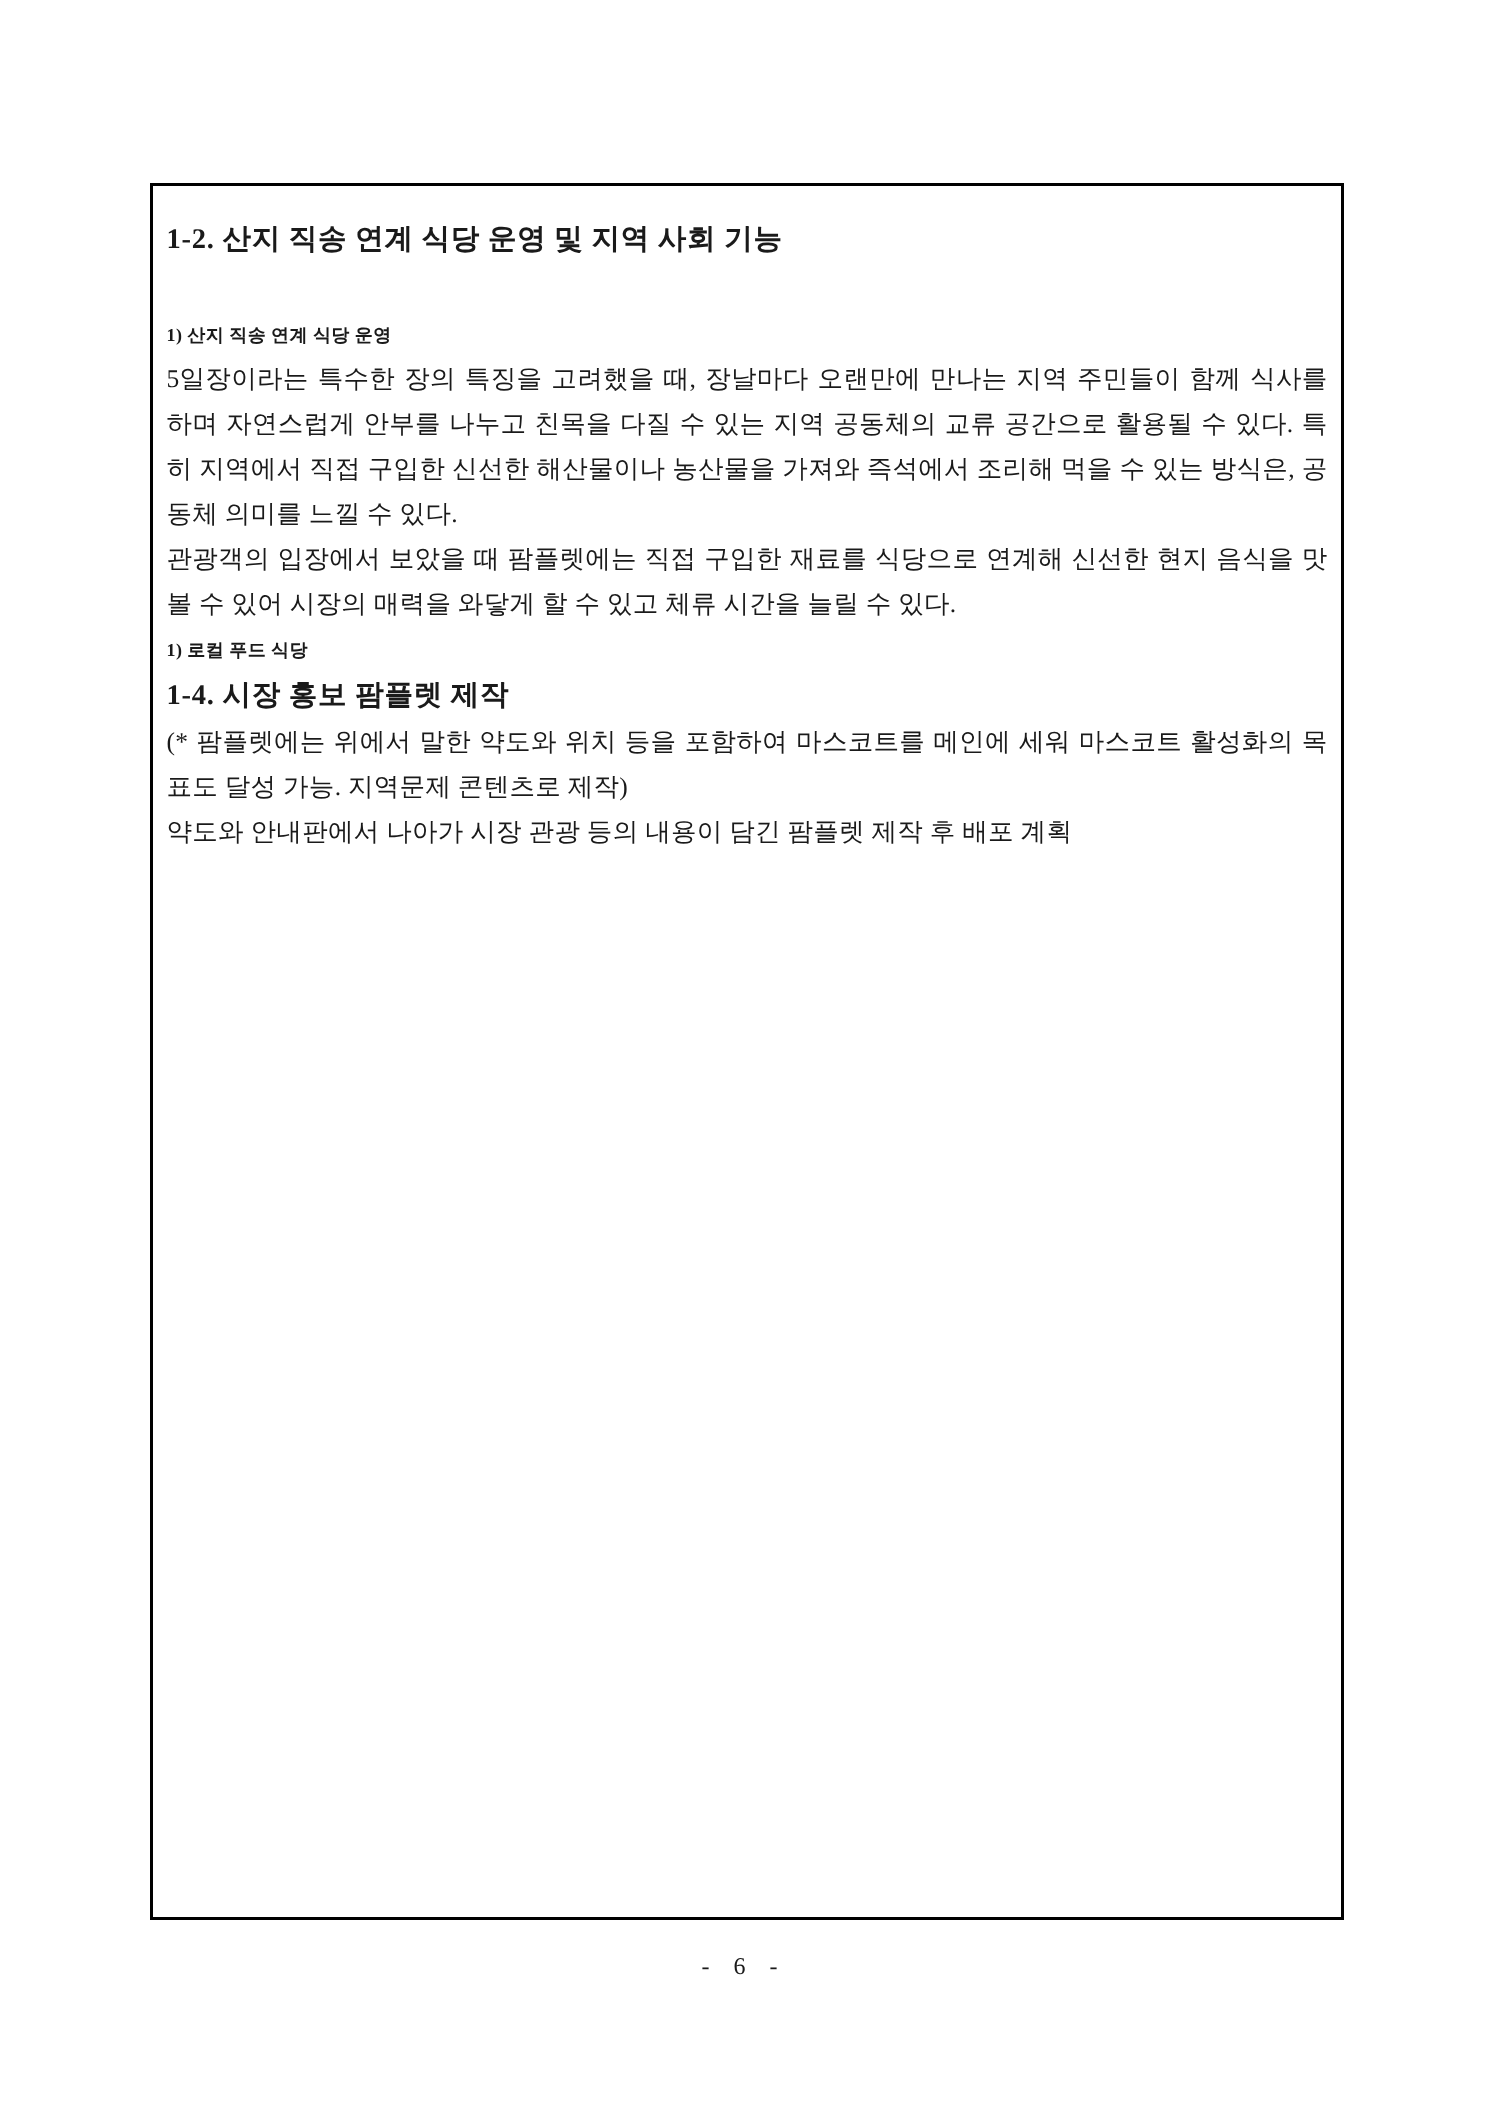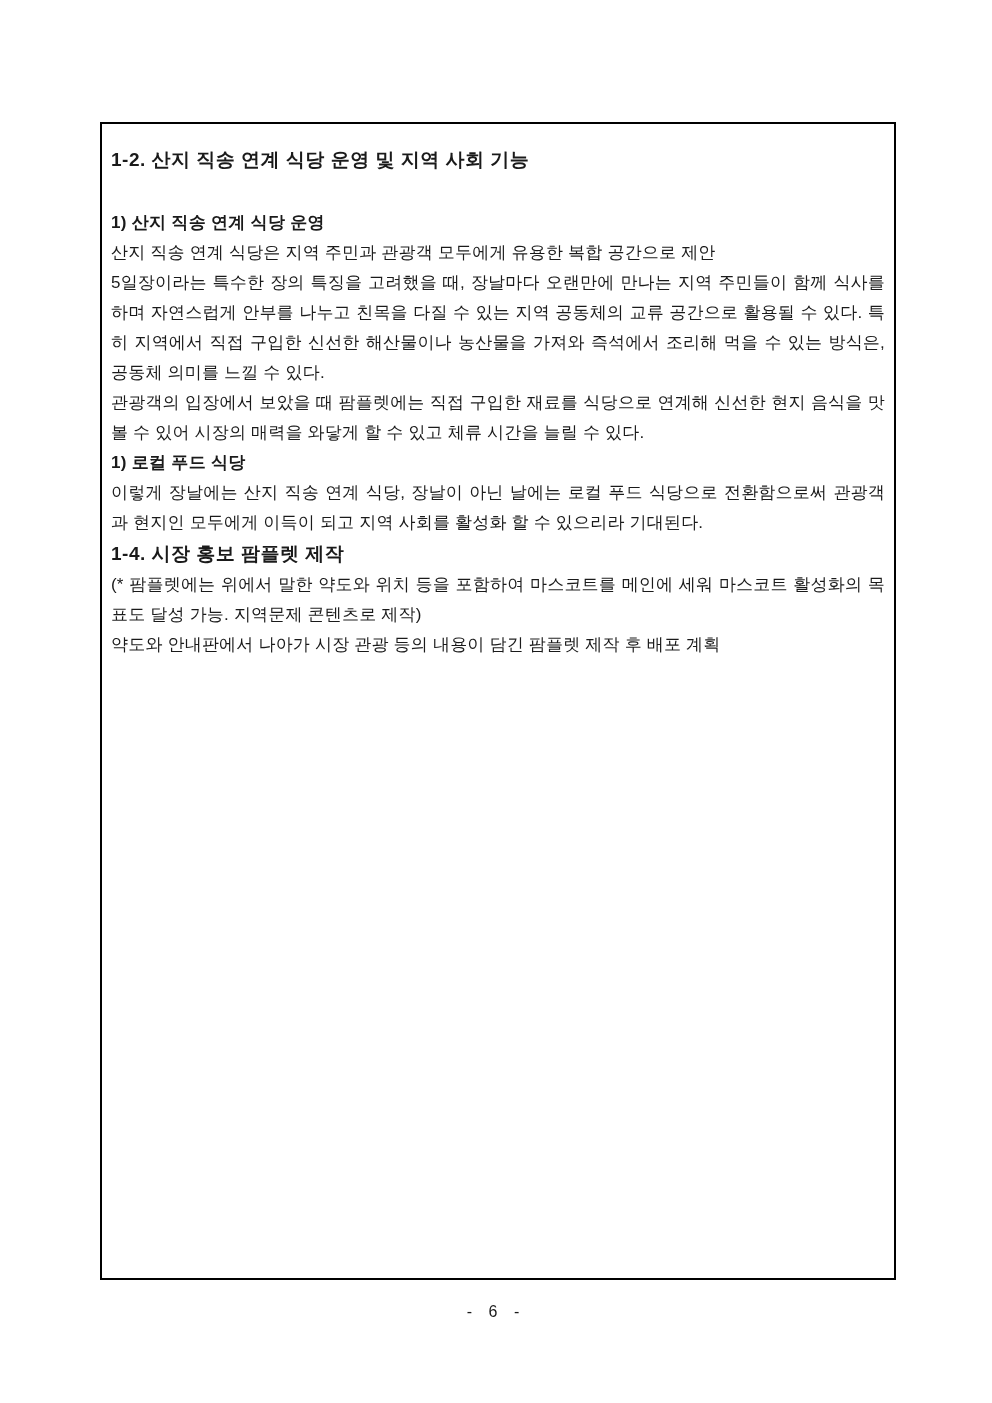--- a/index.html
+++ b/index.html
@@ -1,15 +1,15 @@
 <!DOCTYPE html>
 <html><head>
 <meta charset="utf-8">
 <style>
-  * { margin: 0; padding: 0; box-sizing: border-box; }
+  * { margin: 0; padding: 0; box-sizing: border-box; font-family: Liberation Serif, serif; }
   html, body { background: #ffffff; }
   .page-canvas {
     position: relative;
     width: 992px;
     height: 1403px;
     background: #ffffff;
     font-family: "Liberation Sans", sans-serif;
     color: #1a1a1a;
     overflow: hidden;
   }
@@ -25,21 +25,21 @@
   }
   .block { line-height: 30px; }
   .h1 {
     font-size: 19px;
     font-weight: bold;
     line-height: 32px;
     letter-spacing: 0.5px;
     word-break: break-all;
   }
   .h2 {
-    font-size: 17px;
+    font-size: 12px;
     font-weight: bold;
     line-height: 30px;
     letter-spacing: 0.3px;
     word-break: break-all;
   }
   .p {
     font-size: 17px;
     line-height: 30px;
     text-align: justify;
     text-justify: inter-word;
@@ -59,23 +59,21 @@
     color: #1a1a1a;
   }
 </style>
 </head>
 <body>
 
 <div class="page-canvas">
   <div class="content-box">
     <div class="block h1">1-2. 산지 직송 연계 식당 운영 및 지역 사회 기능</div>
     <div class="block h2 gap-after-title">1) 산지 직송 연계 식당 운영</div>
-    <div class="block p">산지 직송 연계 식당은 지역 주민과 관광객 모두에게 유용한 복합 공간으로 제안</div>
     <div class="block p gap">5일장이라는 특수한 장의 특징을 고려했을 때, 장날마다 오랜만에 만나는 지역 주민들이 함께 식사를 하며 자연스럽게 안부를 나누고 친목을 다질 수 있는 지역 공동체의 교류 공간으로 활용될 수 있다. 특히 지역에서 직접 구입한 신선한 해산물이나 농산물을 가져와 즉석에서 조리해 먹을 수 있는 방식은, 공동체 의미를 느낄 수 있다.</div>
     <div class="block p gap">관광객의 입장에서 보았을 때 팜플렛에는 직접 구입한 재료를 식당으로 연계해 신선한 현지 음식을 맛 볼 수 있어 시장의 매력을 와닿게 할 수 있고 체류 시간을 늘릴 수 있다.</div>
     <div class="block h2 gap">1) 로컬 푸드 식당</div>
-    <div class="block p gap">이렇게 장날에는 산지 직송 연계 식당, 장날이 아닌 날에는 로컬 푸드 식당으로 전환함으로써 관광객과 현지인 모두에게 이득이 되고 지역 사회를 활성화 할 수 있으리라 기대된다.</div>
     <div class="block h1 gap">1-4. 시장 홍보 팜플렛 제작</div>
     <div class="block p">(* 팜플렛에는 위에서 말한 약도와 위치 등을 포함하여 마스코트를 메인에 세워 마스코트 활성화의 목표도 달성 가능. 지역문제 콘텐츠로 제작)</div>
     <div class="block p">약도와 안내판에서 나아가 시장 관광 등의 내용이 담긴 팜플렛 제작 후 배포 계획</div>
   </div>
   <div class="footer">- 6 -</div>
 </div>
 
 </body></html>

